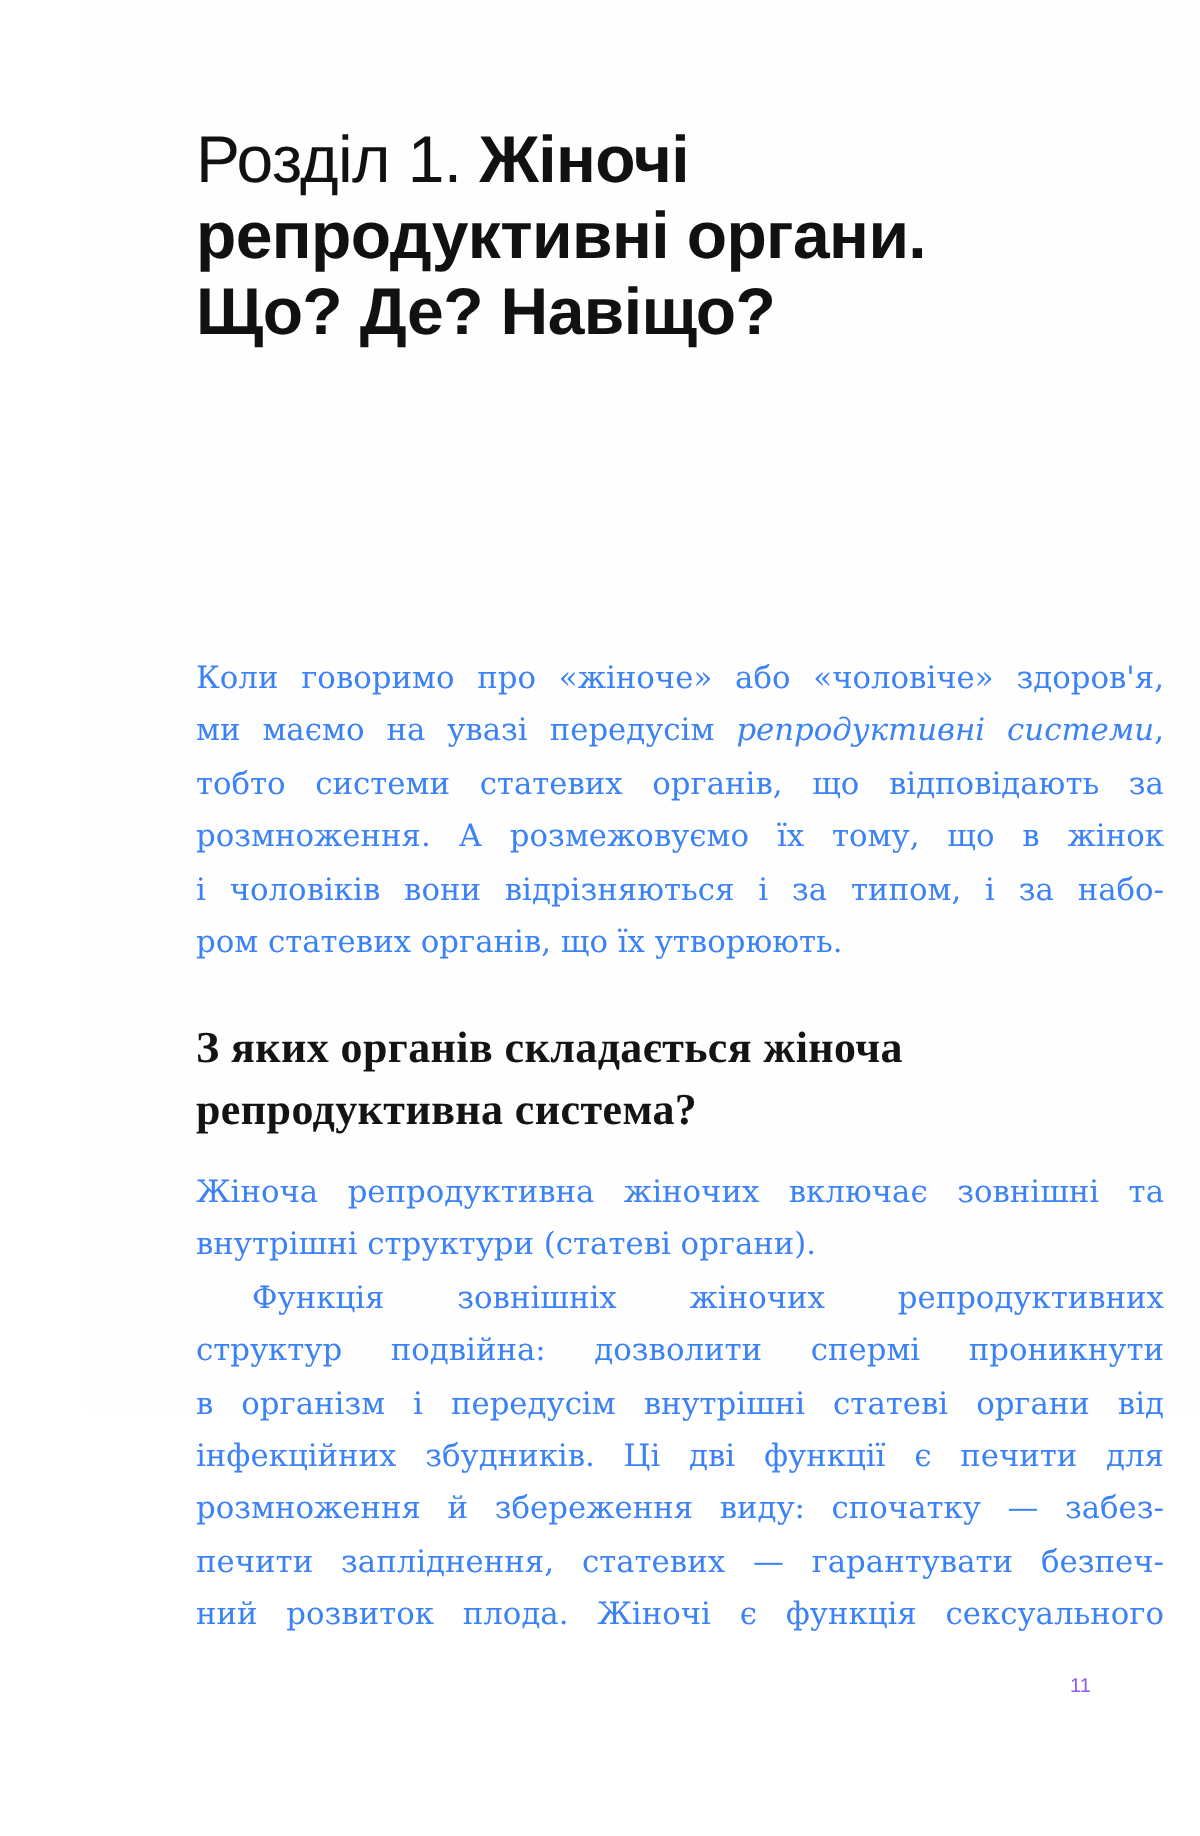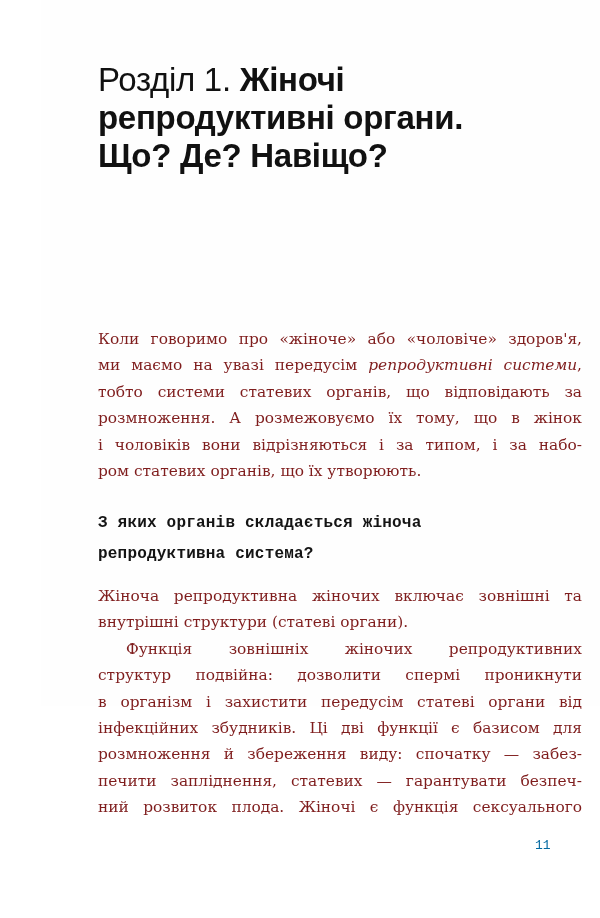--- a/index.html
+++ b/index.html
@@ -37,21 +37,21 @@
     .chapter-title .prefix {
       font-weight: normal;
     }
     .chapter-title .bold {
       font-weight: bold;
     }
     .body-text {
       font-family: "DejaVu Serif", serif;
       font-size: 15.4px;
       line-height: 26.4px;
-      color: #7f1d1d;
+      color: #3b82f6;
       text-align: justify;
       margin: 0;
     }
     .para {
       position: absolute;
       left: 57px;
       width: 484px;
     }
     .para-intro {
       top: 326px;
@@ -71,37 +71,37 @@
     .bold-italic {
       font-weight: normal;
       font-style: italic;
     }
     .section-heading {
       position: absolute;
       left: 57px;
       top: 508px;
       width: 490px;
       margin: 0;
-      font-family: Liberation Mono, monospace;
+      font-family: Liberation Serif, serif;
       font-weight: bold;
-      font-size: 16px;
+      font-size: 22px;
       line-height: 31px;
       color: #141414;
       letter-spacing: 0.2px;
     }
     .para-section {
       top: 583px;
     }
     .page-number {
       position: absolute;
       left: 494px;
       top: 838px;
-      font-family: Liberation Mono, monospace;
-      font-size: 13px;
-      color: #0369a1;
+      font-family: Liberation Sans, sans-serif;
+      font-size: 10px;
+      color: #8b5cf6;
     }
   </style>
 </head>
 <body>
 
 <div class="page">
 
   <h1 class="chapter-title">
     <span class="prefix">Розділ 1.</span>
     <span class="bold">Жіночі</span><br>
@@ -121,22 +121,22 @@
   <h2 class="section-heading">
     <span>З яких органів складається жіноча</span><br>
     <span>репродуктивна система?</span>
   </h2>
 
   <div class="para para-section body-text">
     <span class="line">Жіноча репродуктивна жіночих включає зовнішні та</span>
     <span class="line last">внутрішні структури (статеві органи).</span>
     <span class="line indent">Функція зовнішніх жіночих репродуктивних</span>
     <span class="line">структур подвійна: дозволити спермі проникнути</span>
-    <span class="line">в організм і захистити передусім статеві органи від</span>
-    <span class="line">інфекційних збудників. Ці дві функції є базисом для</span>
+    <span class="line">в організм і передусім внутрішні статеві органи від</span>
+    <span class="line">інфекційних збудників. Ці дві функції є печити для</span>
     <span class="line">розмноження й збереження виду: спочатку — забез-</span>
     <span class="line">печити запліднення, статевих — гарантувати безпеч-</span>
     <span class="line">ний розвиток плода. Жіночі є функція сексуального</span>
   </div>
 
   <div class="page-number">11</div>
 
 </div>
 
 </body></html>

